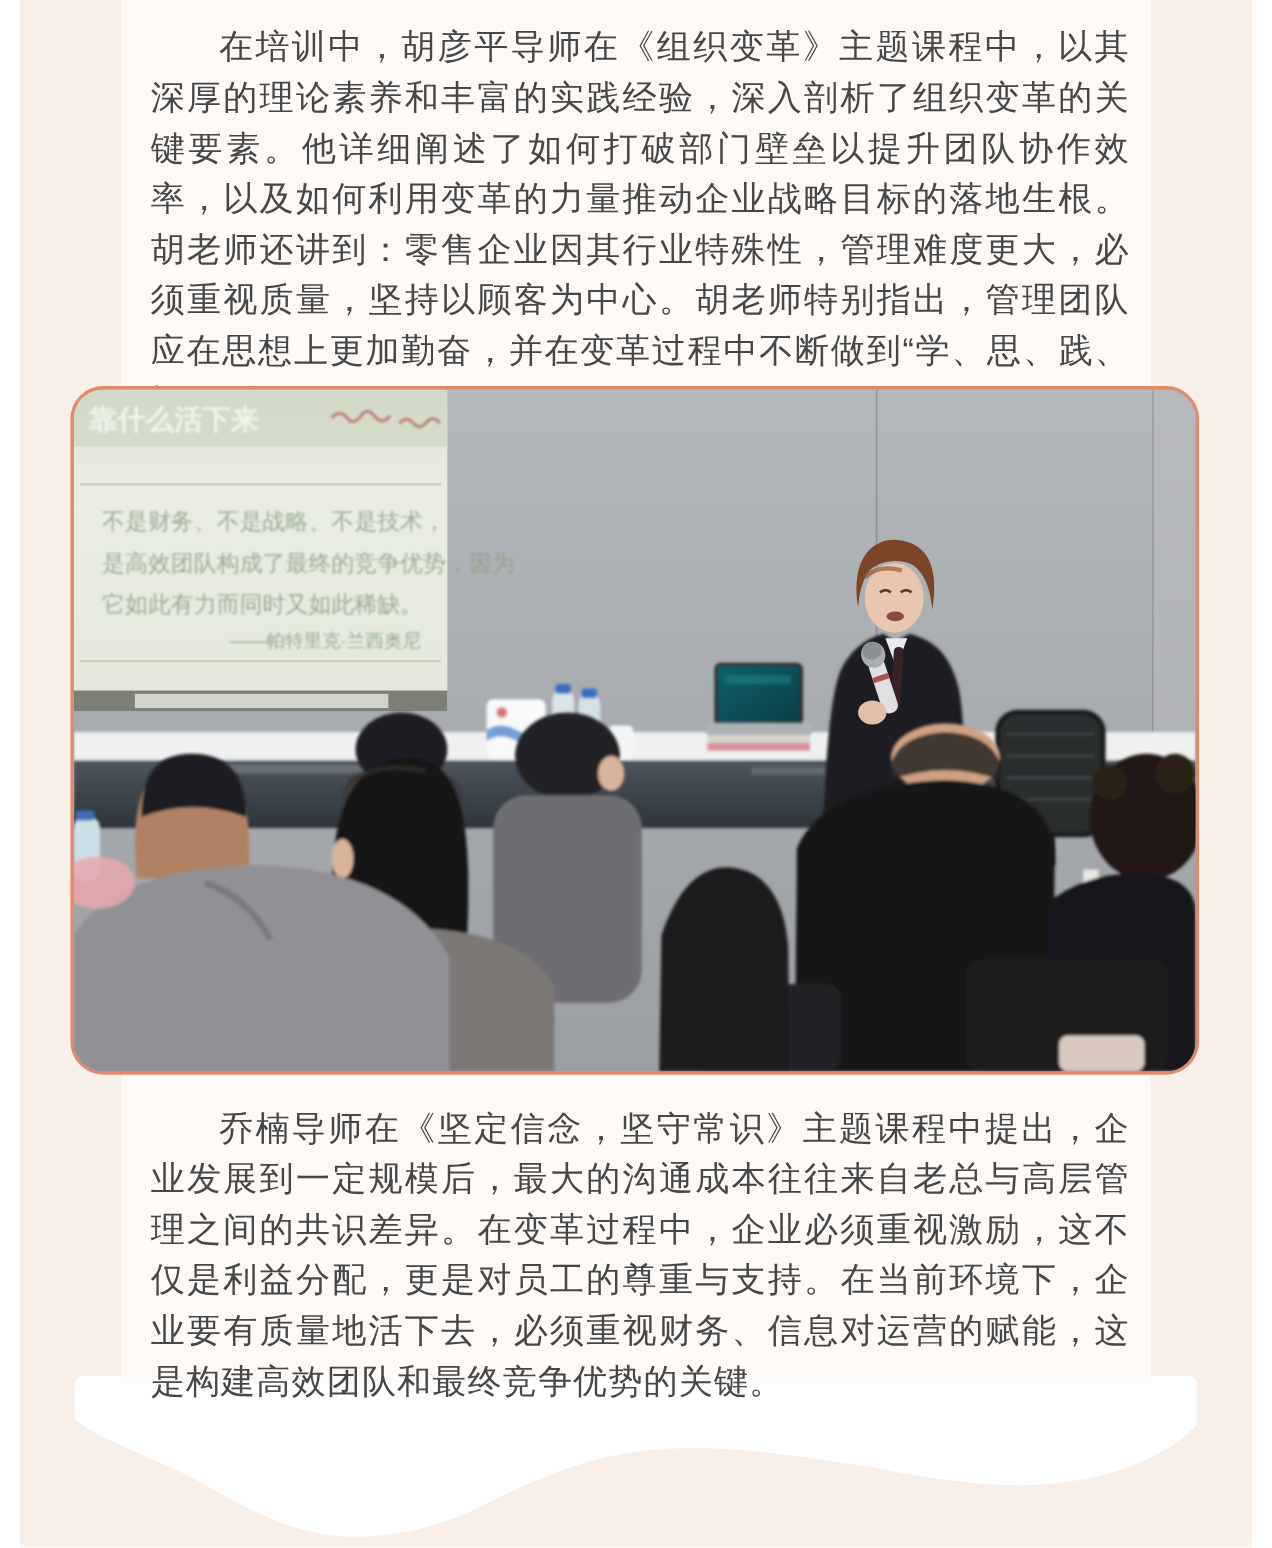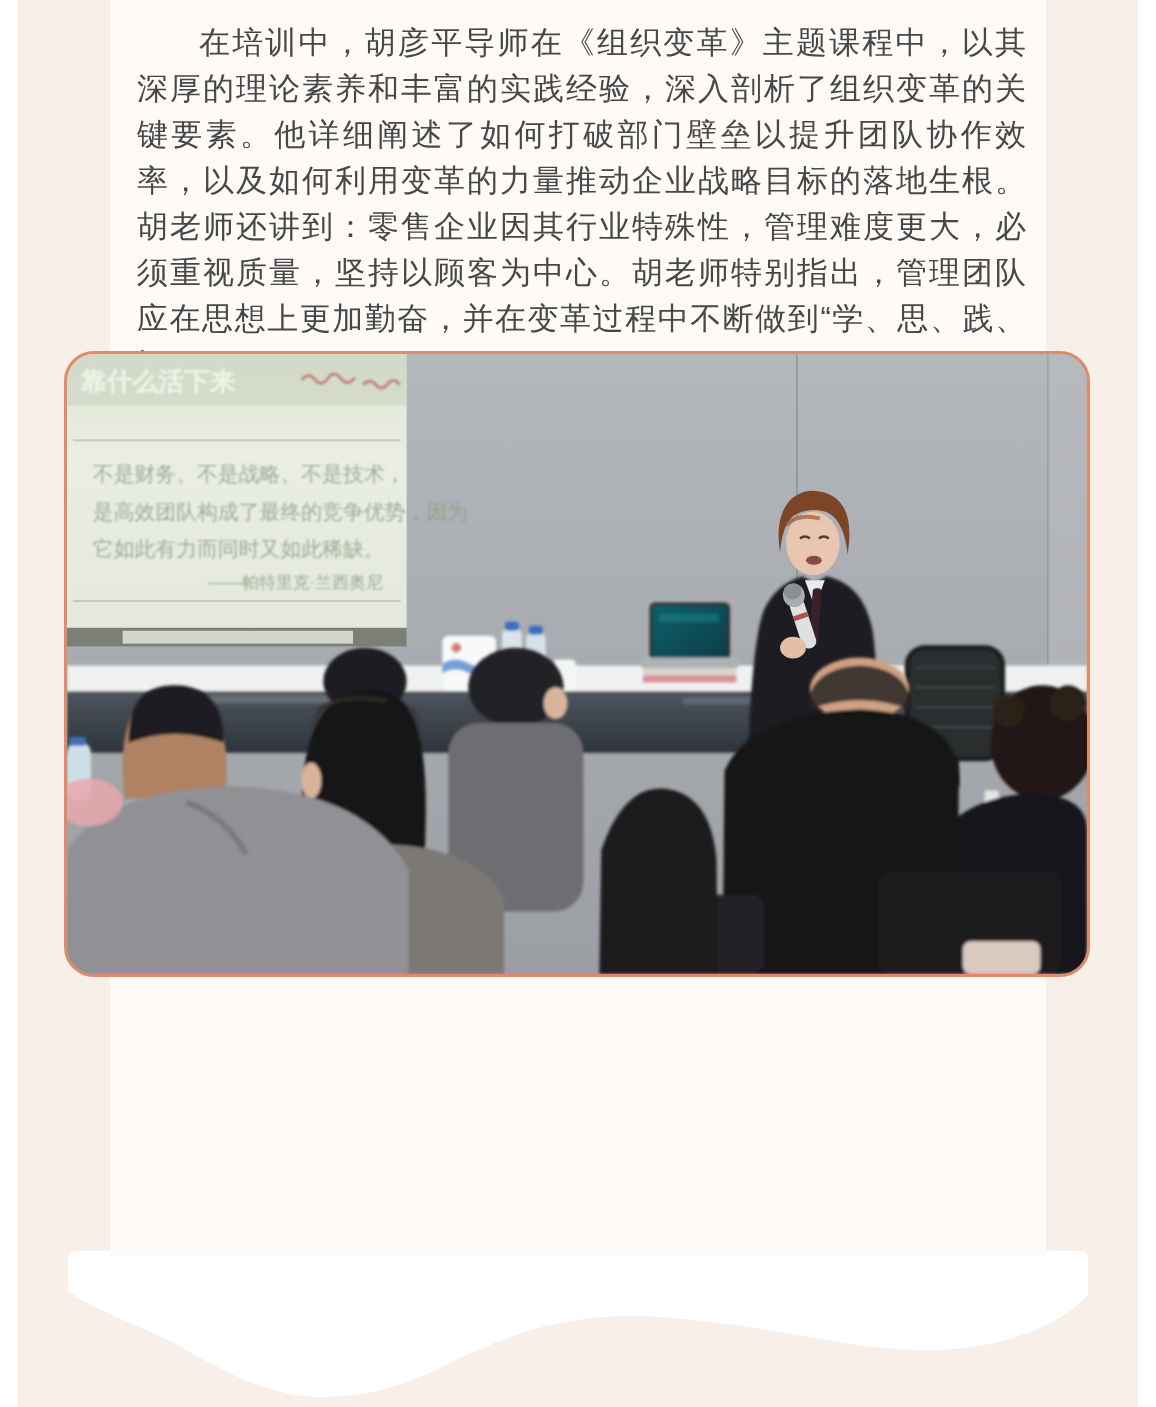--- a/index.html
+++ b/index.html
@@ -186,15 +186,16 @@
         </g>
 
         <g filter="url(#soft)">
           <rect x="0" y="392" width="24" height="58" rx="9" fill="#cfdfe8"></rect>
           <rect x="2" y="386" width="17" height="9" rx="3" fill="#3f6fb5"></rect>
           <ellipse cx="22" cy="452" rx="34" ry="24" fill="#e8a8ad" opacity="0.85"></ellipse>
         </g>
       </svg>
     </figure>
 
+    <p class="para para-qiao">乔楠导师在《坚定信念，坚守常识》主题课程中提出，企业发展到一定规模后，最大的沟通成本往往来自老总与高层管理之间的共识差异。在变革过程中，企业必须重视激励，这不仅是利益分配，更是对员工的尊重与支持。在当前环境下，企业要有质量地活下去，必须重视财务、信息对运营的赋能，这是构建高效团队和最终竞争优势的关键。</p>
 
   </div>
 </div>
 
 </body></html>

